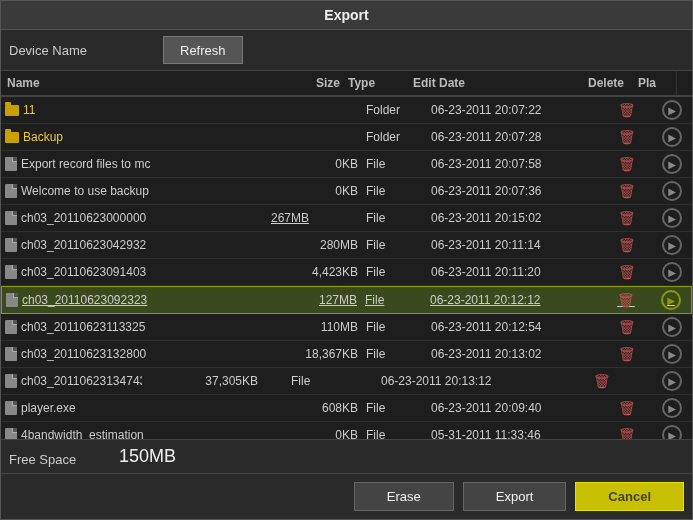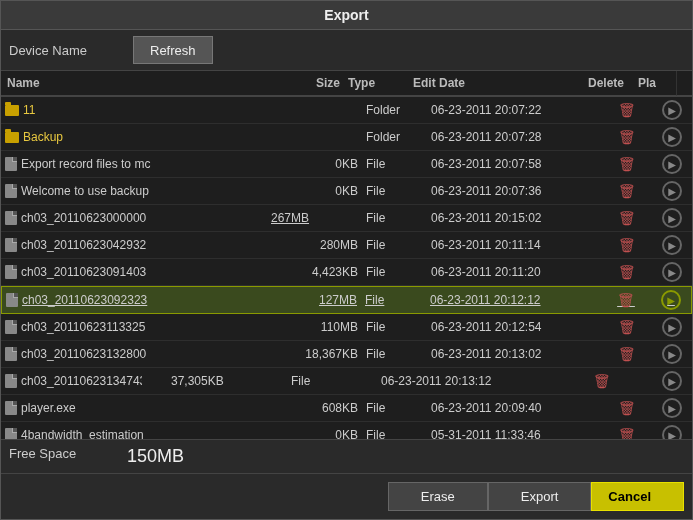--- a/index.html
+++ b/index.html
@@ -28,21 +28,21 @@
       font-size: 14px;
       font-weight: bold;
       border-bottom: 1px solid #555;
     }
     .device-row {
       display: flex;
       align-items: center;
       padding: 6px 8px;
       background: #2a2a2a;
       border-bottom: 1px solid #444;
-      gap: 14px;
+      gap: 20px;
     }
     .device-label {
       color: #ccc;
       font-size: 13px;
       width: 110px;
       flex-shrink: 0;
     }
     .device-select {
       flex: 1;
       background: #1a1a1a;
@@ -72,20 +72,21 @@
     }
     .refresh-btn {
       background: #555;
       color: #eee;
       border: 1px solid #777;
       padding: 4px 16px;
       font-size: 13px;
       cursor: pointer;
       height: 28px;
       white-space: nowrap;
+      margin-left: 24px;
     }
     .table-header {
       display: grid;
       grid-template-columns: 1fr 100px 70px 180px 50px 40px 16px;
       background: #1e1e1e;
       border-bottom: 1px solid #444;
       padding: 0 2px;
     }
     .table-header .col {
       padding: 5px 4px;
@@ -194,57 +195,55 @@
       padding: 2px;
     }
     .col-play {
       display: flex;
       align-items: center;
       justify-content: center;
       padding: 2px;
     }
     .free-space-row {
       display: flex;
-      align-items: flex-start;
+      align-items: flex-end;
       padding: 6px 8px;
       background: #2a2a2a;
       border-top: 1px solid #444;
-      gap: 8px;
     }
     .free-space-label {
       color: #ccc;
       font-size: 13px;
       width: 110px;
     }
     .free-space-value {
       color: #eee;
       font-size: 18px;
     }
     .bottom-buttons {
       display: flex;
       justify-content: flex-end;
       padding: 8px 8px;
       background: #2a2a2a;
       border-top: 1px solid #444;
-      gap: 0;
+      gap: 9px;
     }
     .btn {
       padding: 6px 32px;
       font-size: 13px;
       cursor: pointer;
       border: 1px solid #666;
       color: #eee;
       background: #444;
     }
     .btn.cancel {
       background: #c8c000;
-      color: #000000;
+      color: #404040;
       border-color: #e8e000;
       font-weight: bold;
-      padding-left: 16px;
     }
   </style>
 </head>
 <body>
 
 <div class="dialog">
 
   <div class="title-bar">Export</div>
 
   <div class="device-row">
@@ -413,21 +412,21 @@
         </div>
         <div class="col col-play">
           <span class="play-icon">▶</span>
         </div>
       </div>
       <div class="file-row" style="display: grid; grid-template-columns: 1fr 95px 65px 175px 50px 40px; gap: 25px;">
         <div class="col name">
           <span class="file-icon"></span>
           <span>ch03_20110623134743</span>
         </div>
-        <div class="col" style="text-align: left;">37,305KB</div>
+        <div class="col" style="text-align: right;">37,305KB</div>
         <div class="col">File</div>
         <div class="col">06-23-2011 20:13:12</div>
         <div class="col col-actions">
           <span class="delete-icon" style="font-size: 14px; color: rgb(192, 80, 80);">🗑</span>
         </div>
         <div class="col col-play">
           <span class="play-icon">▶</span>
         </div>
       </div>
       <div class="file-row" style="display: grid; grid-template-columns: 1fr 95px 65px 175px 50px 40px;">

